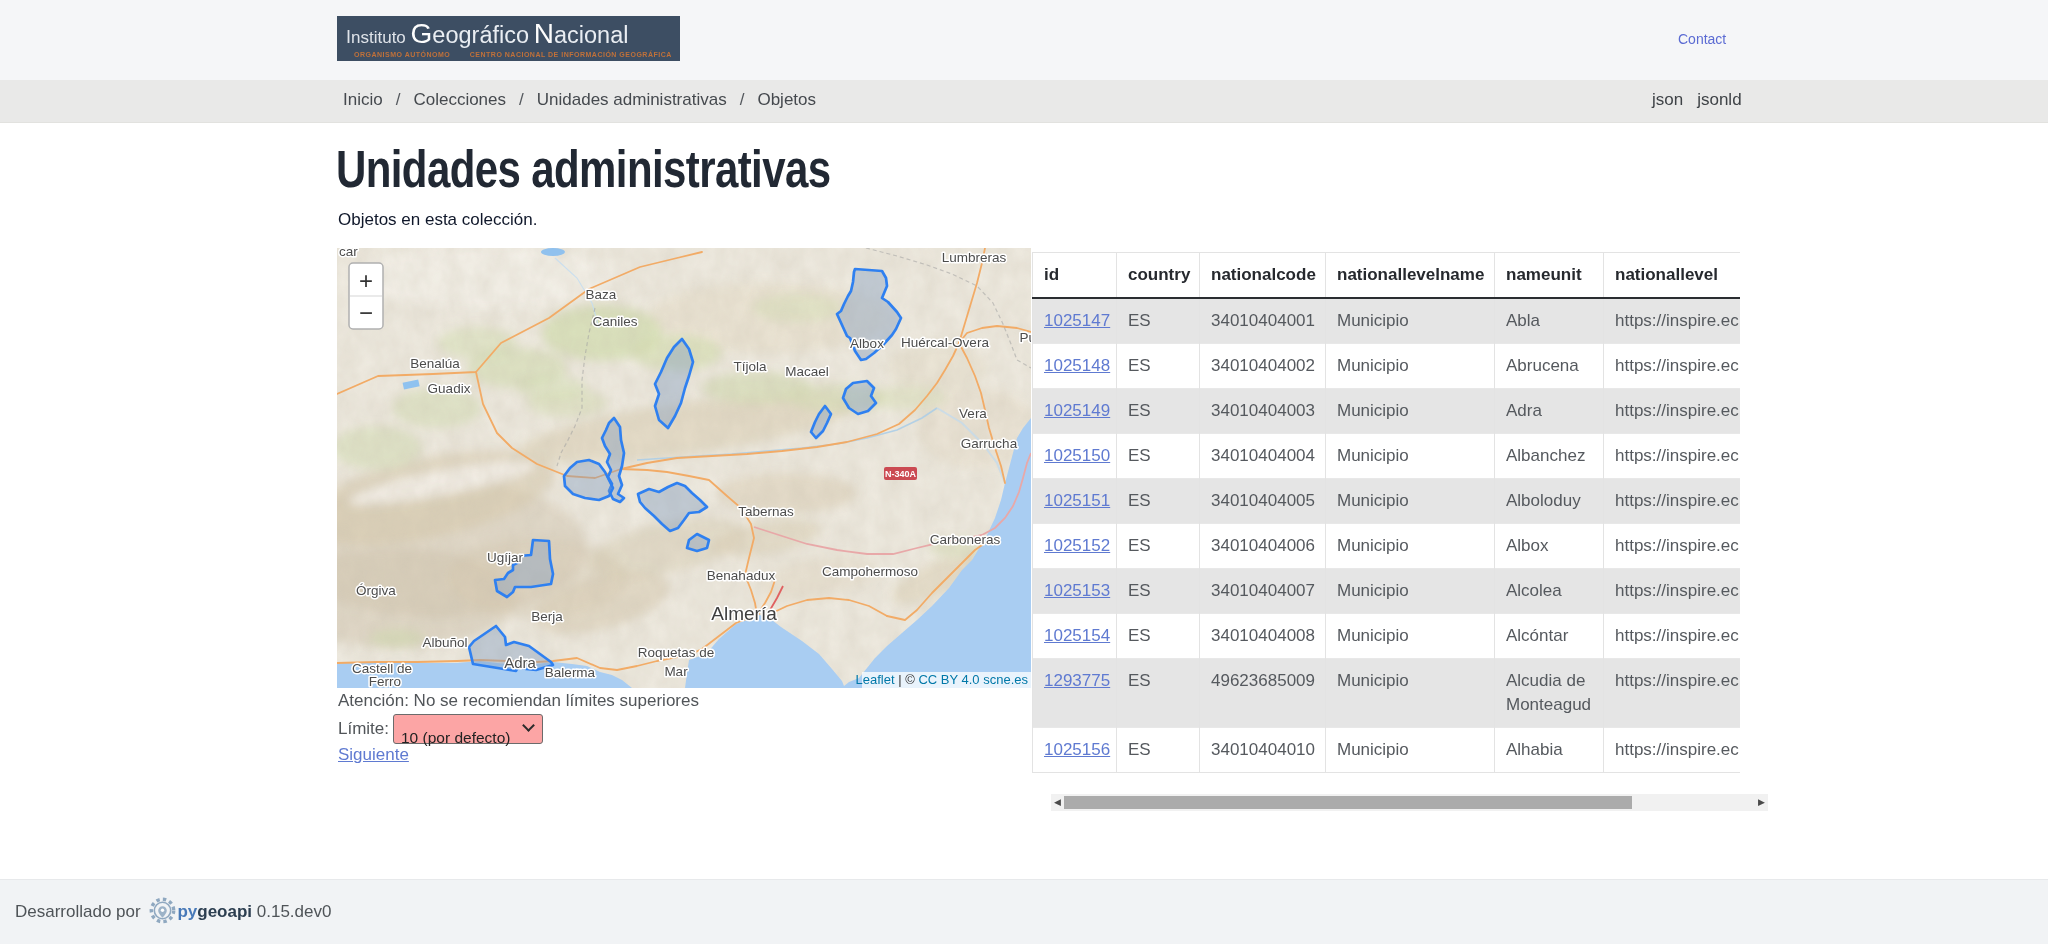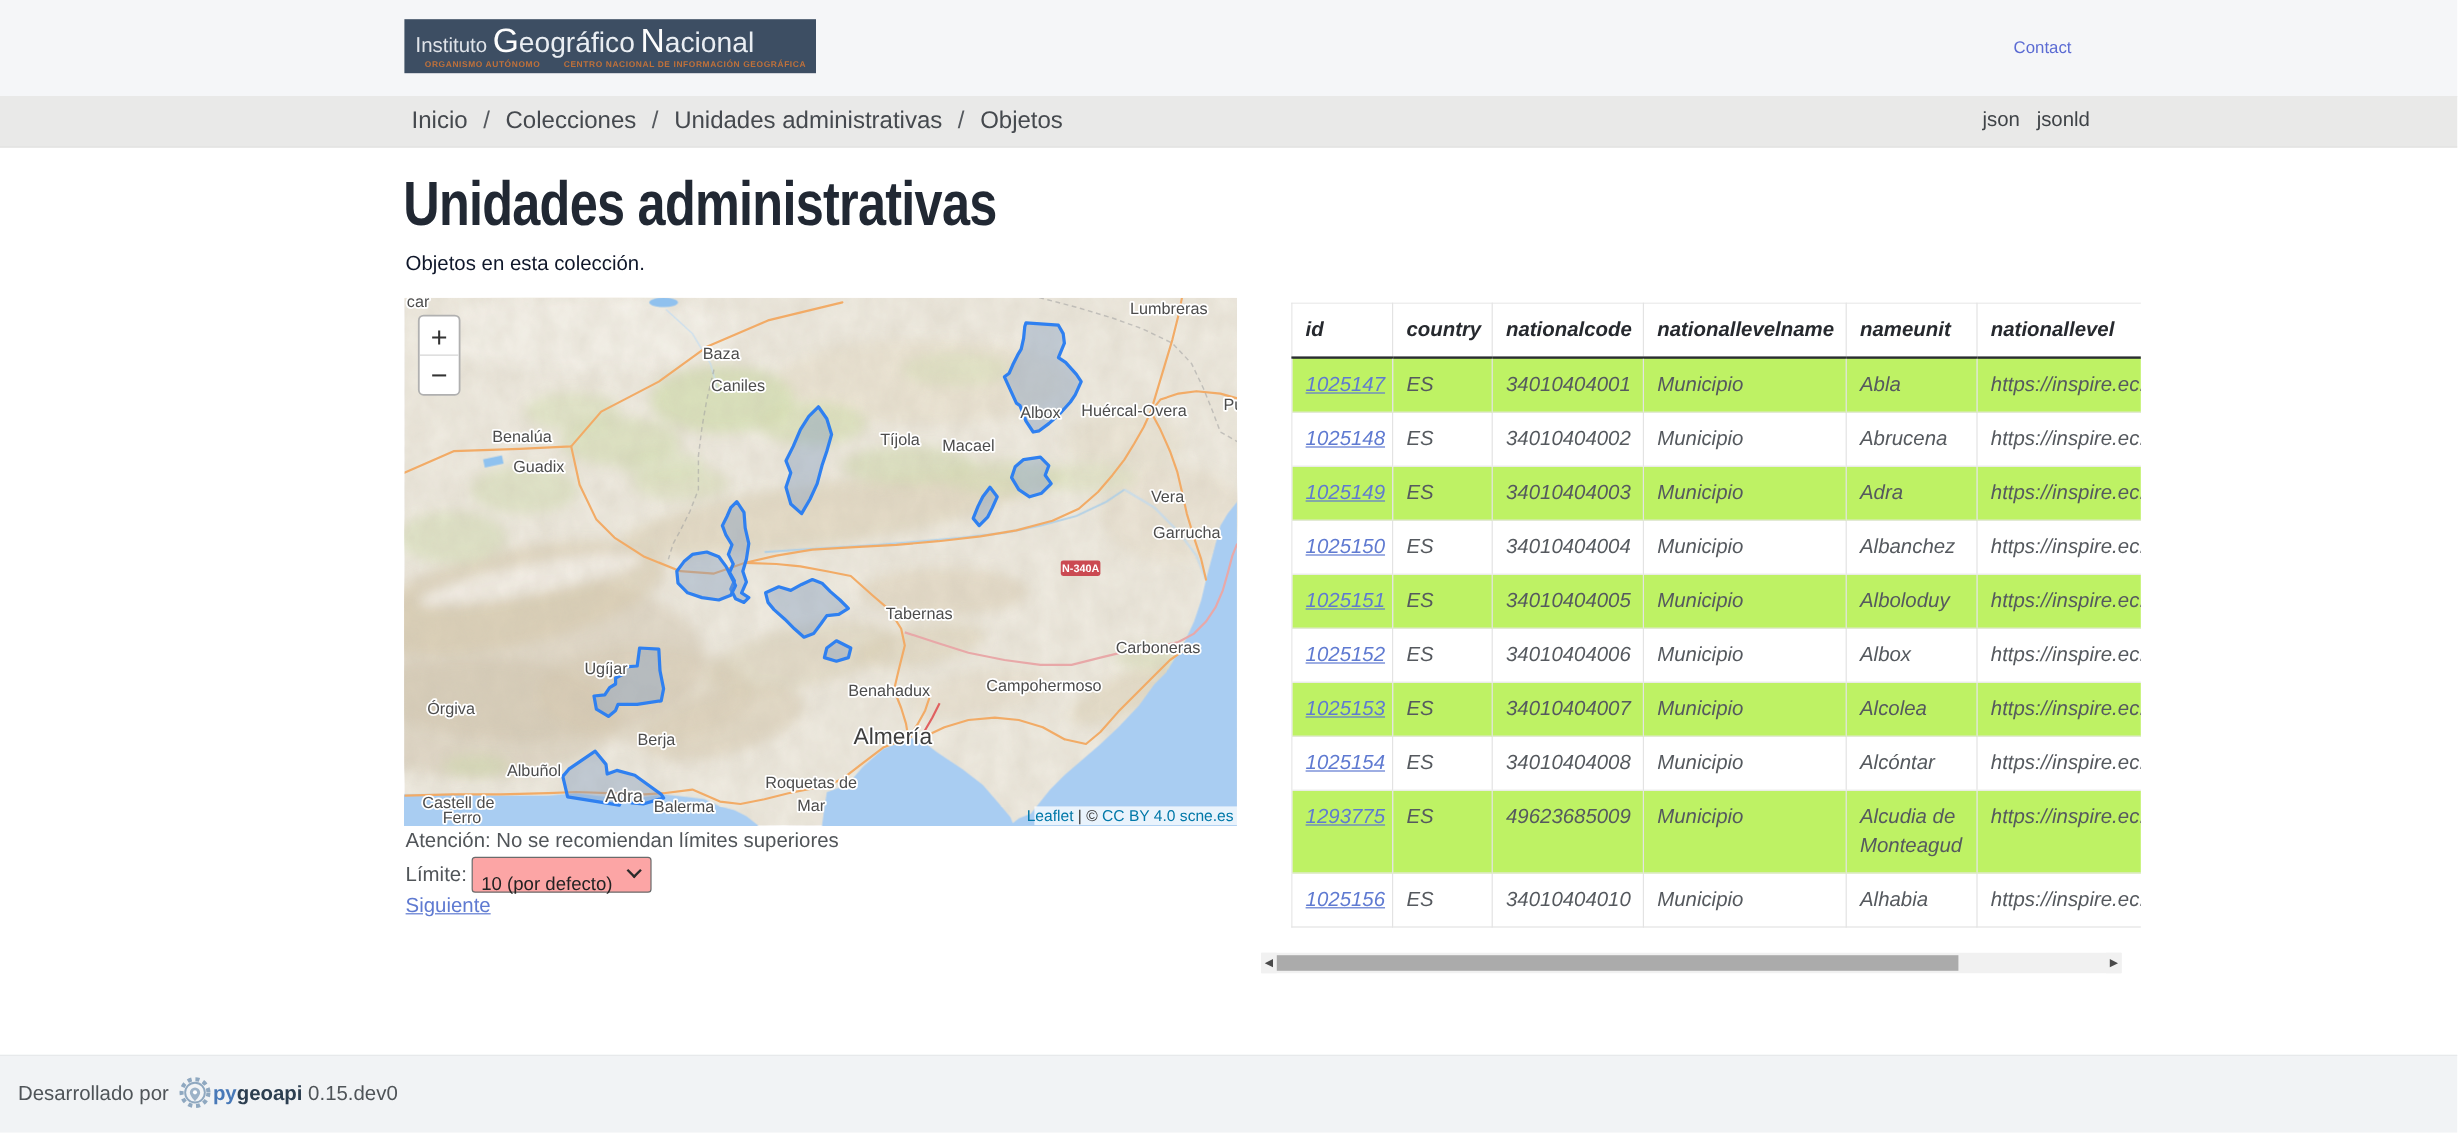--- a/index.html
+++ b/index.html
@@ -7,38 +7,38 @@
   .page{position:relative;width:2048px;height:944px;overflow:hidden;background:#fff;}
   a{text-decoration:underline;}
   .topbar{position:absolute;left:0;top:0;width:2048px;height:80px;background:#f5f6f8;border-bottom:1px solid #eceef0;}
   .logo{position:absolute;left:337px;top:16px;width:343px;height:45px;background:#3d4e63;overflow:hidden;}
   .logo .l1{position:absolute;left:9px;top:2px;width:335px;color:#dfe3e9;font-size:17px;white-space:nowrap;}
   .logo .l1 .big{font-size:28px;color:#fdfdfd;}
   .logo .l1 .cap{font-size:23.5px;color:#e9edf2;}
   .logo .l2{position:absolute;left:17px;top:35px;width:330px;color:#c0713a;font-size:7px;letter-spacing:0.5px;white-space:nowrap;font-weight:bold;}
   .contact{position:absolute;left:1678px;top:31px;font-size:14px;color:#5b6bd3;text-decoration:none;}
   .crumbbar{position:absolute;left:0;top:80px;width:2048px;height:42px;background:#e9e9e8;border-bottom:1px solid #e2e2df;}
-  .crumbs{position:absolute;left:343px;top:10px;font-size:20px;color:#45494e;}
+  .crumbs{position:absolute;left:343px;top:10px;font-size:17px;color:#45494e;}
   .crumbs .sep{color:#55595e;margin:0 13px;}
   .fmts{position:absolute;left:1652px;top:10px;font-size:17px;color:#3f4347;}
   .fmts span{margin-right:14px;text-align:center;}
   h1.title{position:absolute;left:336px;top:140px;margin:0;font-size:42px;color:#212833;font-weight:bold;letter-spacing:-0.6px;transform:scale(1,1.24);transform-origin:0 0;}
   .subtitle{position:absolute;left:338px;top:210px;font-size:17px;color:#0f172a;}
   .mapbox{position:absolute;left:337px;top:248px;width:694px;height:440px;overflow:hidden;}
   .warn{position:absolute;left:338px;top:691px;font-size:17px;color:#515559;}
   .limitrow{position:absolute;left:338px;top:719px;font-size:17px;color:#515559;}
   .sel{position:absolute;left:393px;top:714px;width:150px;height:27px;border:1.5px solid #6b6b6b;border-radius:3px;background:#fca5a5;font-size:15.5px;color:#222;padding:14px 7px;box-sizing:border-box;}
   .sel .chev{position:absolute;right:9px;top:6px;width:7px;height:7px;border-right:2.2px solid #2b2b2b;border-bottom:2.2px solid #2b2b2b;transform:rotate(45deg);}
   .next{position:absolute;left:338px;top:745px;font-size:17px;color:#5f7ad1;}
-  .tablewrap{position:absolute;left:1076px;top:252px;width:708px;height:524px;overflow:hidden;font-style:italic;}
+  .tablewrap{position:absolute;left:1032px;top:252px;width:708px;height:524px;overflow:hidden;}
   table.data{border-collapse:collapse;table-layout:fixed;width:980px;font-size:17px;color:#55595e;}
   table.data th{font-weight:bold;color:#26292e;text-align:left;border-bottom:2px solid #2a2d31;border-top:1px solid #e3e3e3;}
   table.data th,table.data td{padding:10px 11px;border-left:1px solid #e3e3e3;border-right:1px solid #e3e3e3;line-height:24px;vertical-align:top;white-space:nowrap;}
   table.data td{border-top:1px solid #e8e8e8;}
-  table.data tr.odd td{background:#bef264;}
+  table.data tr.odd td{background:#e5e5e5;}
   table.data tr:last-child td{border-bottom:1px solid #e3e3e3;}
   table.data a{color:#5f7ad1;}
   .hscroll{position:absolute;left:1051px;top:794px;width:717px;height:17px;background:#f1f1f1;}
   .hscroll .thumb{position:absolute;left:13px;top:2px;width:568px;height:13px;background:#ababab;}
   .hscroll .arr{position:absolute;top:0;width:13px;height:17px;background:#f1f1f1;color:#4a4a4a;font-size:9px;line-height:17px;text-align:center;}
   .footer{position:absolute;left:0;top:879px;width:2048px;height:65px;background:#f1f3f5;border-top:1px solid #e7e9eb;}
   .footer .inner{position:absolute;left:15px;top:17px;font-size:17px;color:#4f5458;white-space:nowrap;text-align:right;}
   .pyg{font-weight:bold;color:#2c3e50;}
   .gearsvg{vertical-align:-7px;margin:0 1px 0 4px;}
   .pyg .py{color:#4879b8;}

